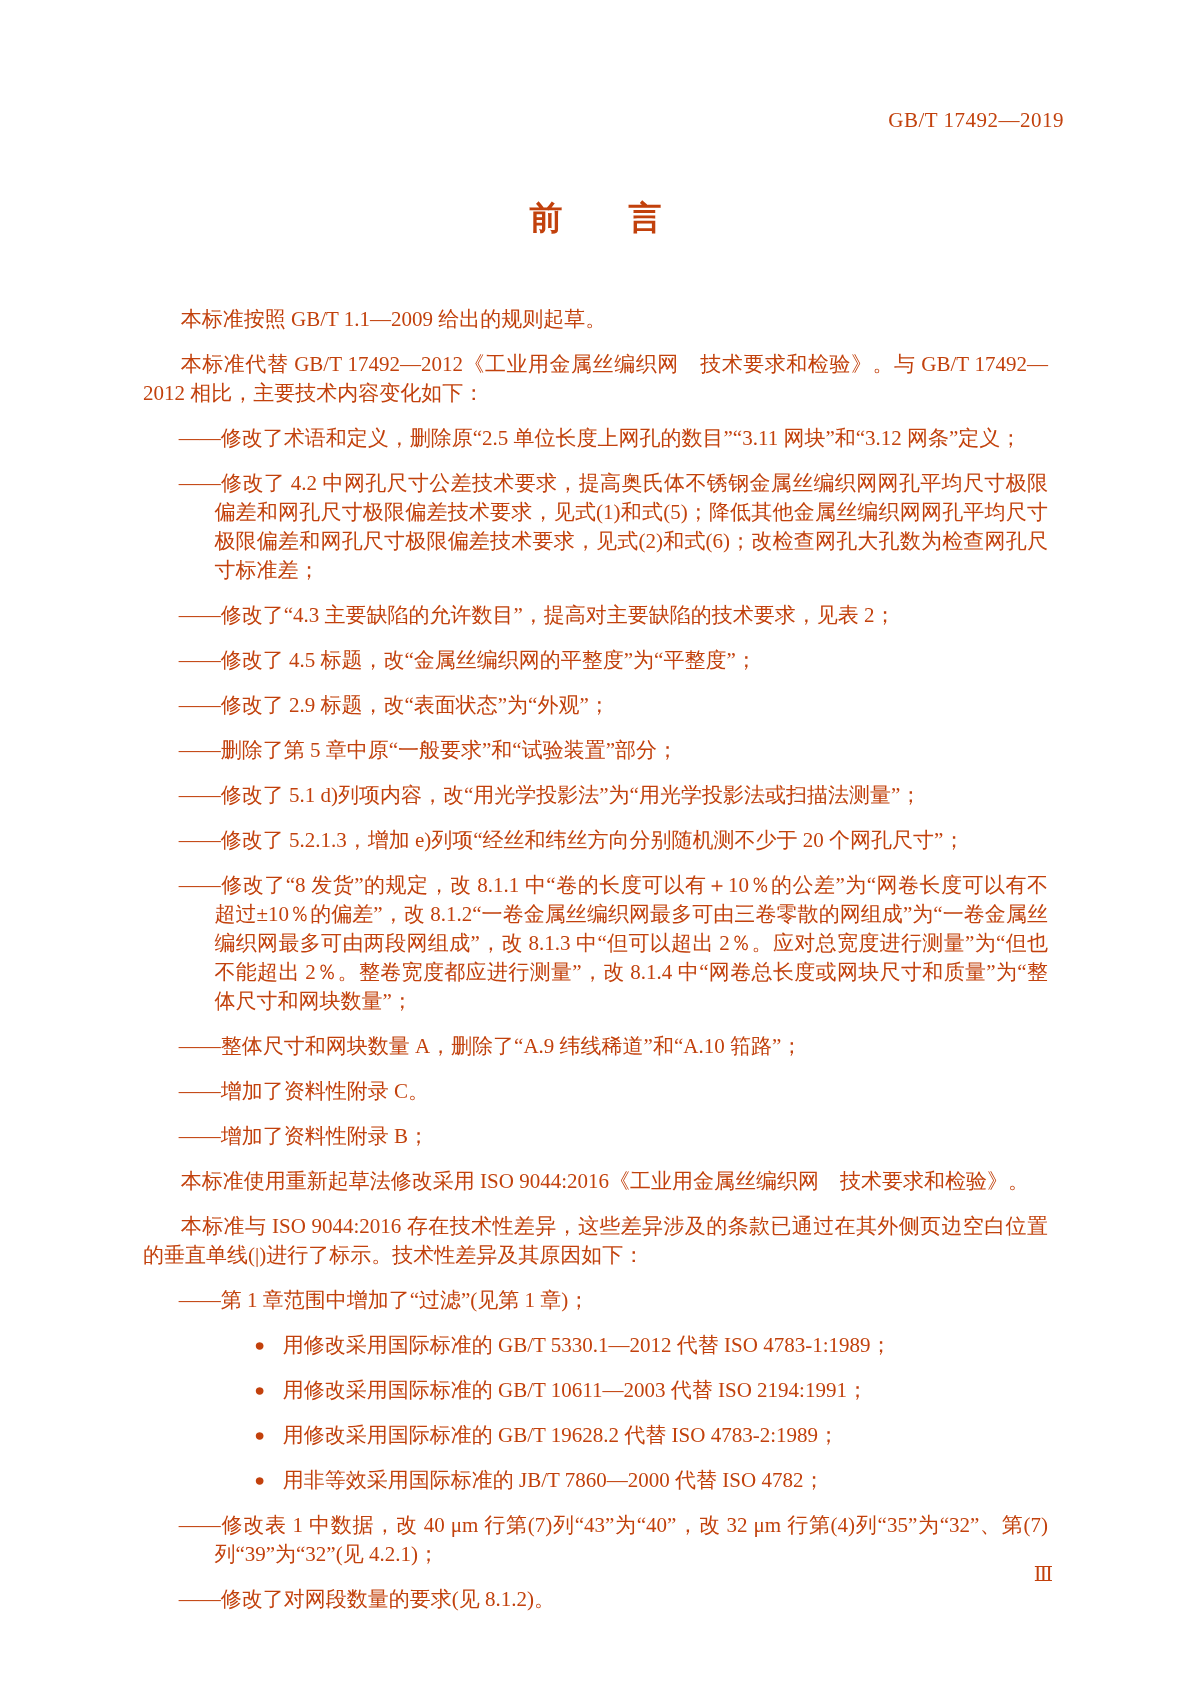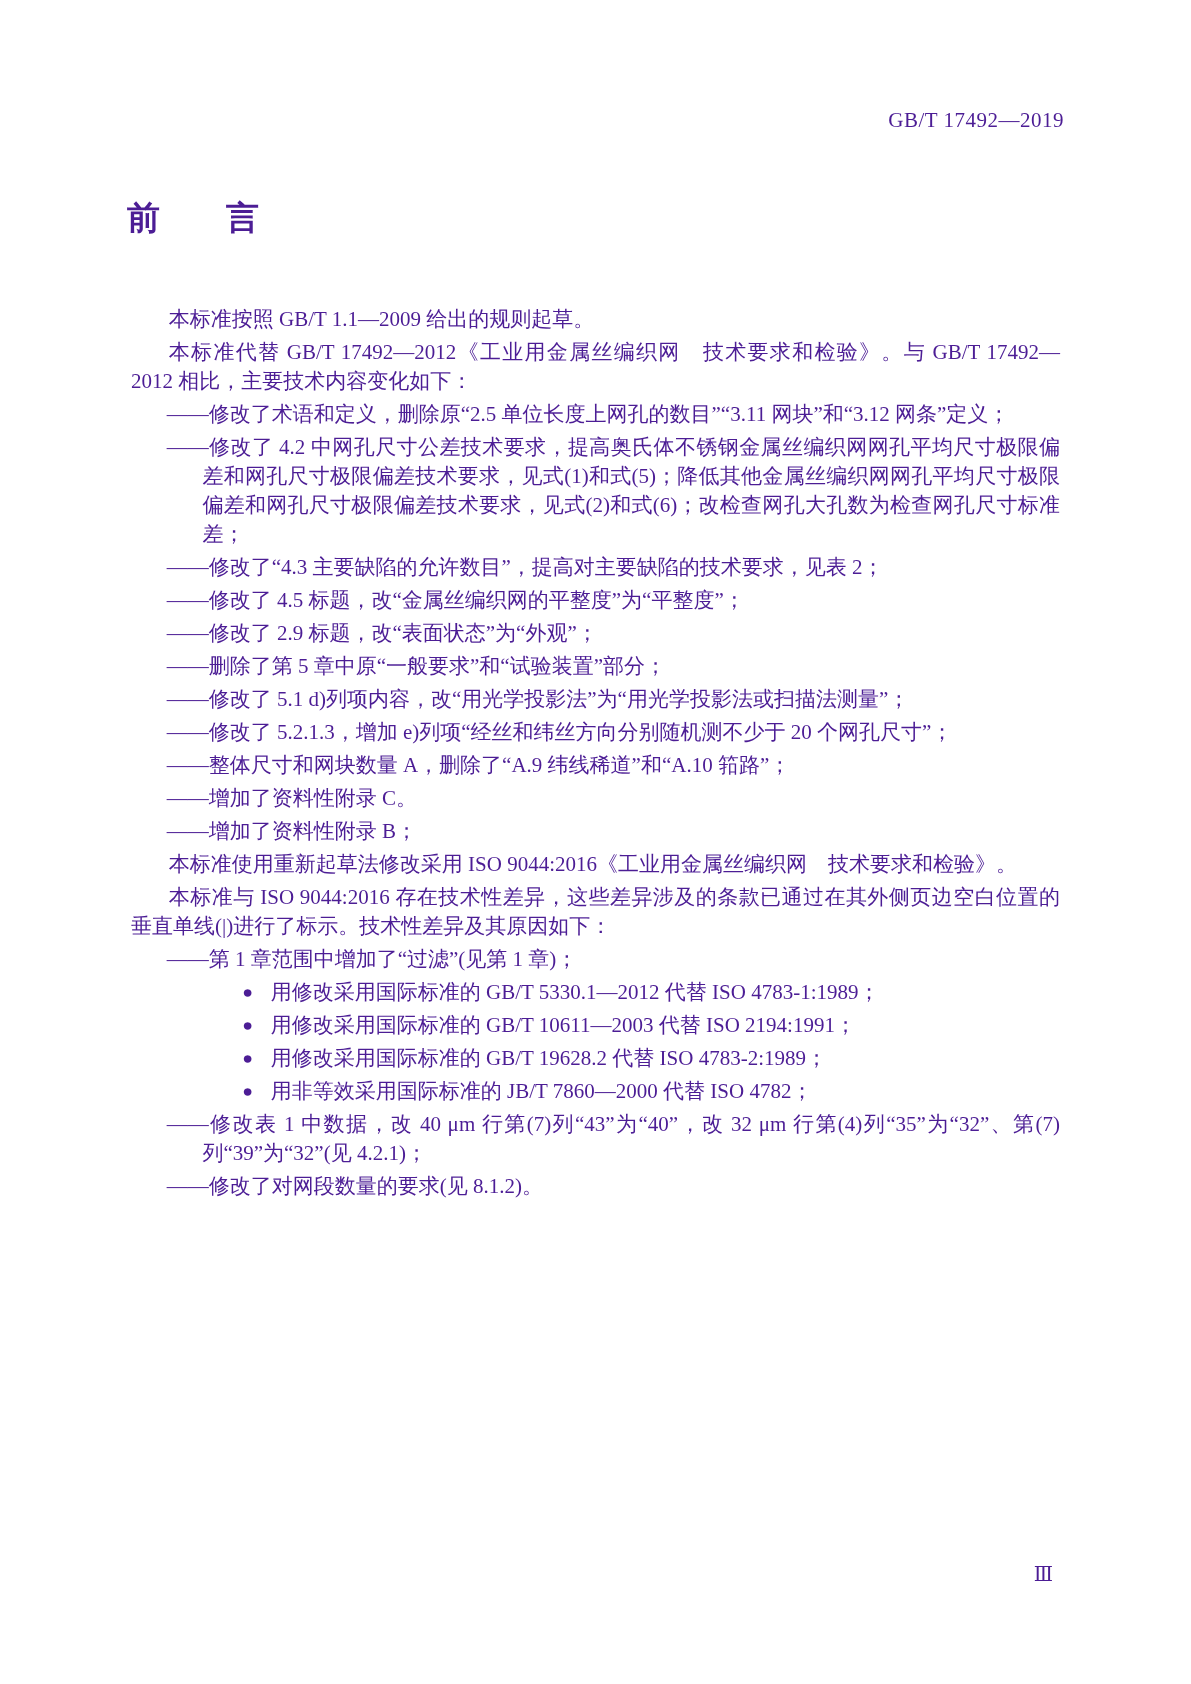--- a/index.html
+++ b/index.html
@@ -10,43 +10,44 @@
   .page {
     position: relative;
     width: 1191px;
     height: 1684px;
     margin: 0 auto;
     background: #ffffff;
     box-sizing: border-box;
     padding: 0 127px;
     font-family: "Liberation Serif", "DejaVu Serif", serif;
     font-size: 21px;
-    color: #4c1d95;
+    color: #c2410c;
     overflow: hidden;
   }
   .doc-header {
     position: absolute;
     top: 108px;
     right: 127px;
     font-size: 21px;
     letter-spacing: 0.5px;
     font-weight: 500;
   }
   .doc-title {
     margin: 0;
     padding-top: 196px;
+    text-align: center;
     font-size: 33px;
     font-weight: 700;
   }
   .content {
     margin-top: 64px;
     text-align: justify;
   }
   .content p {
-    margin: 4px;
+    margin: 16px;
     line-height: 29px;
   }
   .item-para {
     text-indent: 1.8em;
   }
   .item-dash {
     padding-left: 3.4em;
     text-indent: -1.7em;
   }
   .dash-marker {
@@ -82,20 +83,21 @@
       <p class="item-para">本标准按照 GB/T 1.1—2009 给出的规则起草。</p>
       <p class="item-para">本标准代替 GB/T 17492—2012《工业用金属丝编织网　技术要求和检验》。与 GB/T 17492—2012 相比，主要技术内容变化如下：</p>
       <p class="item-dash"><span class="dash-marker">——</span><span>修改了术语和定义，删除原“2.5 单位长度上网孔的数目”“3.11 网块”和“3.12 网条”定义；</span></p>
       <p class="item-dash"><span class="dash-marker">——</span><span>修改了 4.2 中网孔尺寸公差技术要求，提高奥氏体不锈钢金属丝编织网网孔平均尺寸极限偏差和网孔尺寸极限偏差技术要求，见式(1)和式(5)；降低其他金属丝编织网网孔平均尺寸极限偏差和网孔尺寸极限偏差技术要求，见式(2)和式(6)；改检查网孔大孔数为检查网孔尺寸标准差；</span></p>
       <p class="item-dash"><span class="dash-marker">——</span><span>修改了“4.3 主要缺陷的允许数目”，提高对主要缺陷的技术要求，见表 2；</span></p>
       <p class="item-dash"><span class="dash-marker">——</span><span>修改了 4.5 标题，改“金属丝编织网的平整度”为“平整度”；</span></p>
       <p class="item-dash"><span class="dash-marker">——</span><span>修改了 2.9 标题，改“表面状态”为“外观”；</span></p>
       <p class="item-dash"><span class="dash-marker">——</span><span>删除了第 5 章中原“一般要求”和“试验装置”部分；</span></p>
       <p class="item-dash"><span class="dash-marker">——</span><span>修改了 5.1 d)列项内容，改“用光学投影法”为“用光学投影法或扫描法测量”；</span></p>
       <p class="item-dash"><span class="dash-marker">——</span><span>修改了 5.2.1.3，增加 e)列项“经丝和纬丝方向分别随机测不少于 20 个网孔尺寸”；</span></p>
+      <p class="item-dash"><span class="dash-marker">——</span><span>修改了“8 发货”的规定，改 8.1.1 中“卷的长度可以有＋10％的公差”为“网卷长度可以有不超过±10％的偏差”，改 8.1.2“一卷金属丝编织网最多可由三卷零散的网组成”为“一卷金属丝编织网最多可由两段网组成”，改 8.1.3 中“但可以超出 2％。应对总宽度进行测量”为“但也不能超出 2％。整卷宽度都应进行测量”，改 8.1.4 中“网卷总长度或网块尺寸和质量”为“整体尺寸和网块数量”；</span></p>
       <p class="item-dash"><span class="dash-marker">——</span><span>整体尺寸和网块数量 A，删除了“A.9 纬线稀道”和“A.10 筘路”；</span></p>
       <p class="item-dash"><span class="dash-marker">——</span><span>增加了资料性附录 C。</span></p>
       <p class="item-dash"><span class="dash-marker">——</span><span>增加了资料性附录 B；</span></p>
       <p class="item-para">本标准使用重新起草法修改采用 ISO 9044:2016《工业用金属丝编织网　技术要求和检验》。</p>
       <p class="item-para">本标准与 ISO 9044:2016 存在技术性差异，这些差异涉及的条款已通过在其外侧页边空白位置的垂直单线(|)进行了标示。技术性差异及其原因如下：</p>
       <p class="item-dash"><span class="dash-marker">——</span><span>第 1 章范围中增加了“过滤”(见第 1 章)；</span></p>
       <p class="item-bullet"><span class="bullet-marker">●</span><span>用修改采用国际标准的 GB/T 5330.1—2012 代替 ISO 4783-1:1989；</span></p>
       <p class="item-bullet"><span class="bullet-marker">●</span><span>用修改采用国际标准的 GB/T 10611—2003 代替 ISO 2194:1991；</span></p>
       <p class="item-bullet"><span class="bullet-marker">●</span><span>用修改采用国际标准的 GB/T 19628.2 代替 ISO 4783-2:1989；</span></p>
       <p class="item-bullet"><span class="bullet-marker">●</span><span>用非等效采用国际标准的 JB/T 7860—2000 代替 ISO 4782；</span></p>

